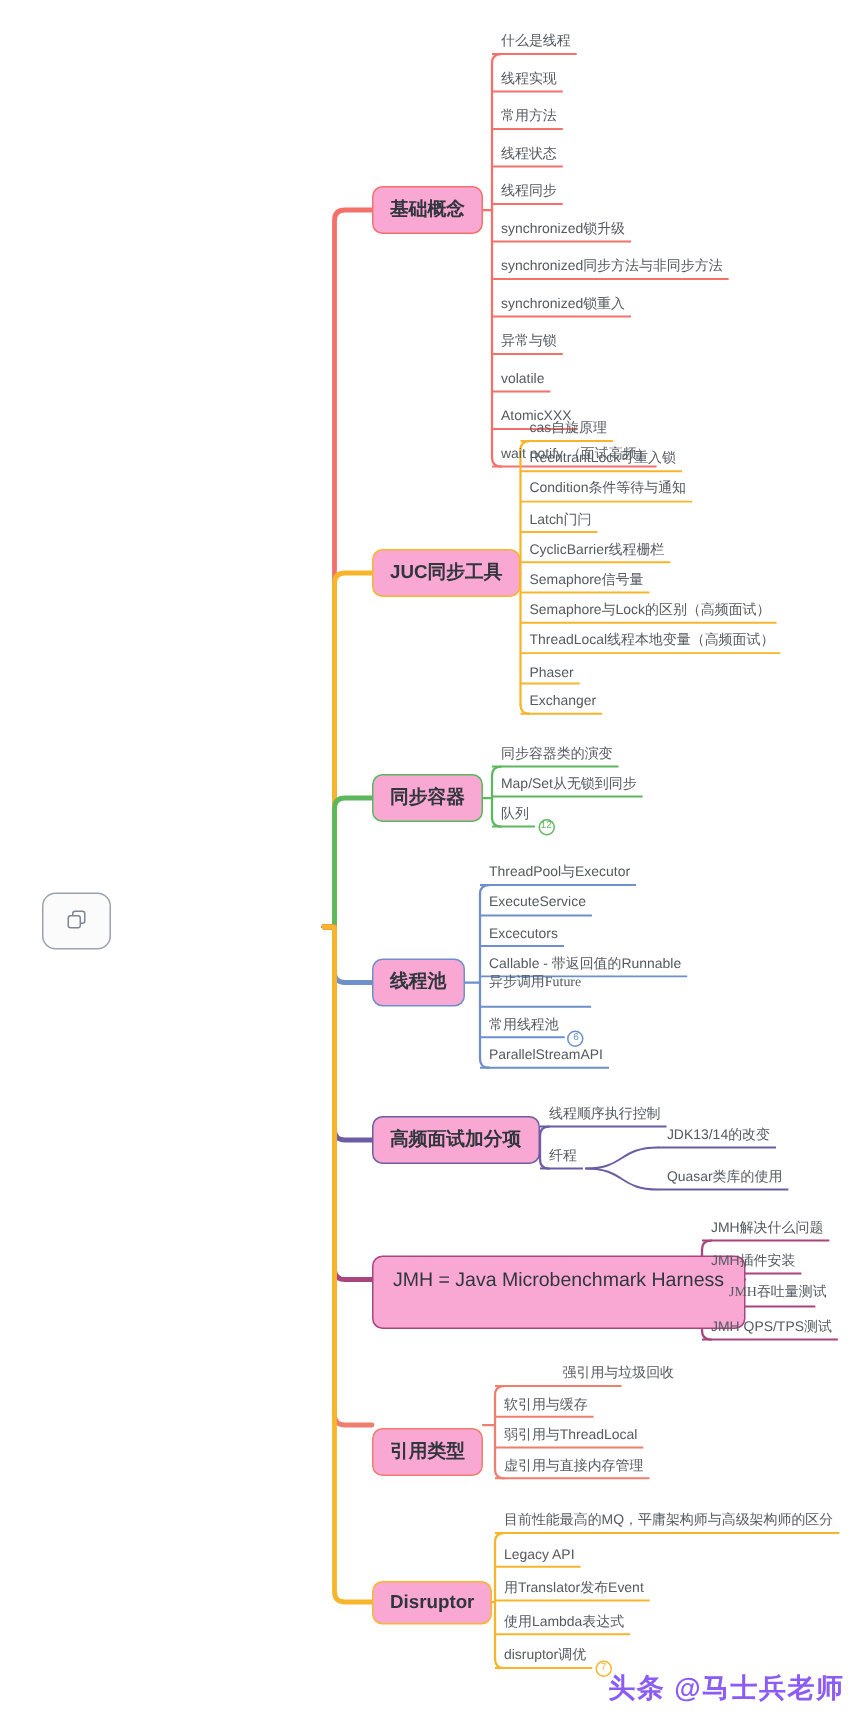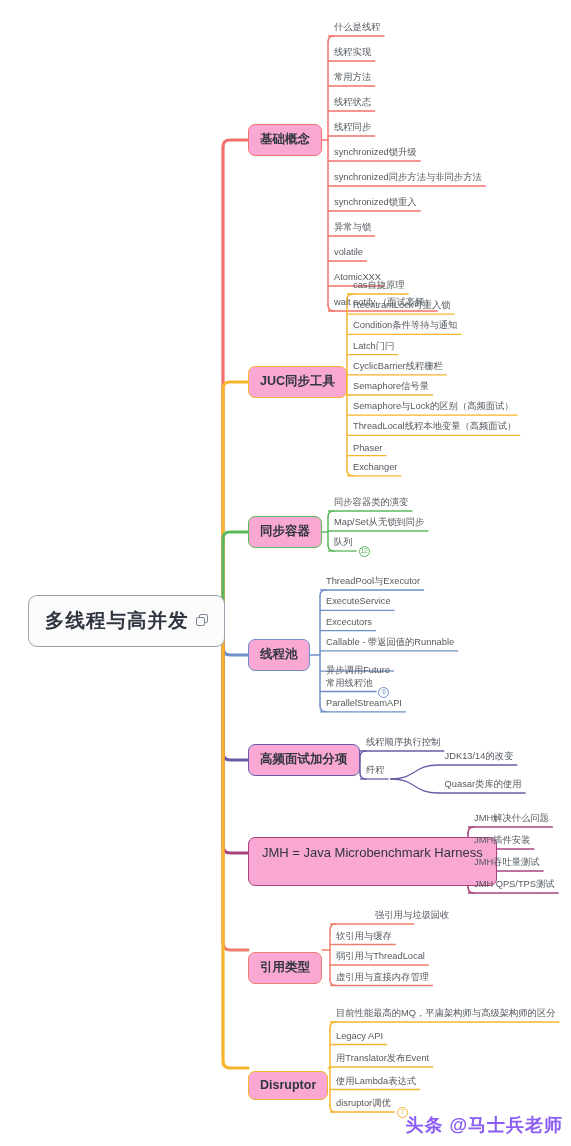--- a/index.html
+++ b/index.html
@@ -180,21 +180,20 @@
       <line x1="330" y1="1067" x2="433.171875" y2="1067" stroke="#F7B52C" stroke-width="1.3" stroke-linecap="butt"></line>
       <line x1="330" y1="1089.5" x2="420.09375" y2="1089.5" stroke="#F7B52C" stroke-width="1.3" stroke-linecap="butt"></line>
       <line x1="330" y1="1112" x2="394.765625" y2="1112" stroke="#F7B52C" stroke-width="1.3" stroke-linecap="butt"></line>
       <path d="M 330 1106 L 330 1028" stroke="#F7B52C" stroke-width="1.5" fill="none" stroke-linecap="round" stroke-linejoin="round"></path>
       <path d="M 330 1028 Q 330 1022 336 1022" stroke="#F7B52C" stroke-width="1.5" fill="none" stroke-linecap="round" stroke-linejoin="round"></path>
       <path d="M 330 1106 Q 330 1112 336 1112" stroke="#F7B52C" stroke-width="1.5" fill="none" stroke-linecap="round" stroke-linejoin="round"></path>
       <path d="M 328.25 1068 L 330 1068" stroke="#F7B52C" stroke-width="1.5" fill="none" stroke-linecap="round" stroke-linejoin="round"></path>
     </svg>
 
   <div class="root-node" id="root-node" style="left:28px; top:595px;">
-    <span class="root-label">多线程与高并发</span>
     <span class="copy-icon">
       <i class="back"></i>
         <i class="front"></i>
     </span>
   </div>
 
   <div id="nodes-layer">
       <div class="l1-node" style="border-color: rgb(244, 112, 106); left: 248px; top: 124px;">
         <span>基础概念</span>
       </div>
@@ -232,48 +231,48 @@
       <div class="badge" style="color: rgb(92, 184, 92); left: 358.594px; top: 546px;">
         <span>12</span>
       </div>
       <div class="l1-node" style="border-color: rgb(110, 143, 201); left: 248px; top: 639px;">
         <span>线程池</span>
       </div>
       <div class="leaf" style="left: 326px; top: 577px;"><span>ThreadPool与Executor</span></div>
       <div class="leaf" style="left: 326px; top: 597.3px;"><span>ExecuteService</span></div>
       <div class="leaf" style="left: 326px; top: 617.6px;"><span>Excecutors</span></div>
       <div class="leaf" style="left: 326px; top: 637.9px;"><span>Callable - 带返回值的Runnable</span></div>
-      <div class="leaf" style="left: 326px; top: 666px;"><span>异步调用Future</span></div>
+      <div class="leaf" style="left: 326px; top: 651px; font-family: Liberation Serif, serif;"><span>异步调用Future</span></div>
       <div class="leaf" style="left: 326px; top: 678.5px;"><span>常用线程池</span></div>
       <div class="badge" style="color: rgb(110, 143, 201); left: 378.484px; top: 686.5px;">
         <span>6</span>
       </div>
       <div class="leaf" style="left: 326px; top: 698.8px;"><span>ParallelStreamAPI</span></div>
       <div class="l1-node" style="border-color: rgb(107, 92, 165); left: 248px; top: 744px;">
         <span>高频面试加分项</span>
       </div>
       <div class="leaf" style="left: 366px; top: 738px;"><span>线程顺序执行控制</span></div>
       <div class="leaf" style="left: 366px; top: 766px;"><span>纤程</span></div>
       <div class="leaf" style="left: 444.594px; top: 752px;"><span>JDK13/14的改变</span></div>
       <div class="leaf" style="left: 444.594px; top: 780px;"><span>Quasar类库的使用</span></div>
       <div class="l1-node wide" style="border-color: rgb(168, 68, 126); left: 248px; top: 837px;">
         <span>JMH = Java Microbenchmark Harness</span>
       </div>
       <div class="leaf" style="left: 474px; top: 814px;"><span>JMH解决什么问题</span></div>
       <div class="leaf" style="left: 474px; top: 836px;"><span>JMH插件安装</span></div>
-      <div class="leaf" style="left: 474px; top: 858px;"><span>JMH吞吐量测试</span></div>
+      <div class="leaf" style="left: 486px; top: 858px; font-family: Liberation Serif, serif;"><span>JMH吞吐量测试</span></div>
       <div class="leaf" style="left: 474px; top: 880px;"><span>JMH QPS/TPS测试</span></div>
       <div class="l1-node" style="border-color: rgb(238, 127, 110); left: 248px; top: 952px;">
         <span>引用类型</span>
       </div>
       <div class="leaf" style="left: 336px; top: 911px; margin-left: 39px;"><span>强引用与垃圾回收</span></div>
       <div class="leaf" style="left: 336px; top: 931.5px;"><span>软引用与缓存</span></div>
       <div class="leaf" style="left: 336px; top: 952px;"><span>弱引用与ThreadLocal</span></div>
       <div class="leaf" style="left: 336px; top: 972.5px;"><span>虚引用与直接内存管理</span></div>
-      <div class="l1-node" style="border-color: rgb(247, 181, 44); left: 248px; top: 1053.5px; margin-top: 17px;">
+      <div class="l1-node" style="border-color: rgb(247, 181, 44); left: 248px; top: 1053.5px;">
         <span>Disruptor</span>
       </div>
       <div class="leaf" style="left: 336px; top: 1009px;"><span>目前性能最高的MQ，平庸架构师与高级架构师的区分</span></div>
       <div class="leaf" style="left: 336px; top: 1031.5px;"><span>Legacy API</span></div>
       <div class="leaf" style="left: 336px; top: 1054px;"><span>用Translator发布Event</span></div>
       <div class="leaf" style="left: 336px; top: 1076.5px;"><span>使用Lambda表达式</span></div>
       <div class="leaf" style="left: 336px; top: 1099px;"><span>disruptor调优</span></div>
       <div class="badge" style="color: rgb(247, 181, 44); left: 396.766px; top: 1107px;">
         <span>7</span>
       </div>

